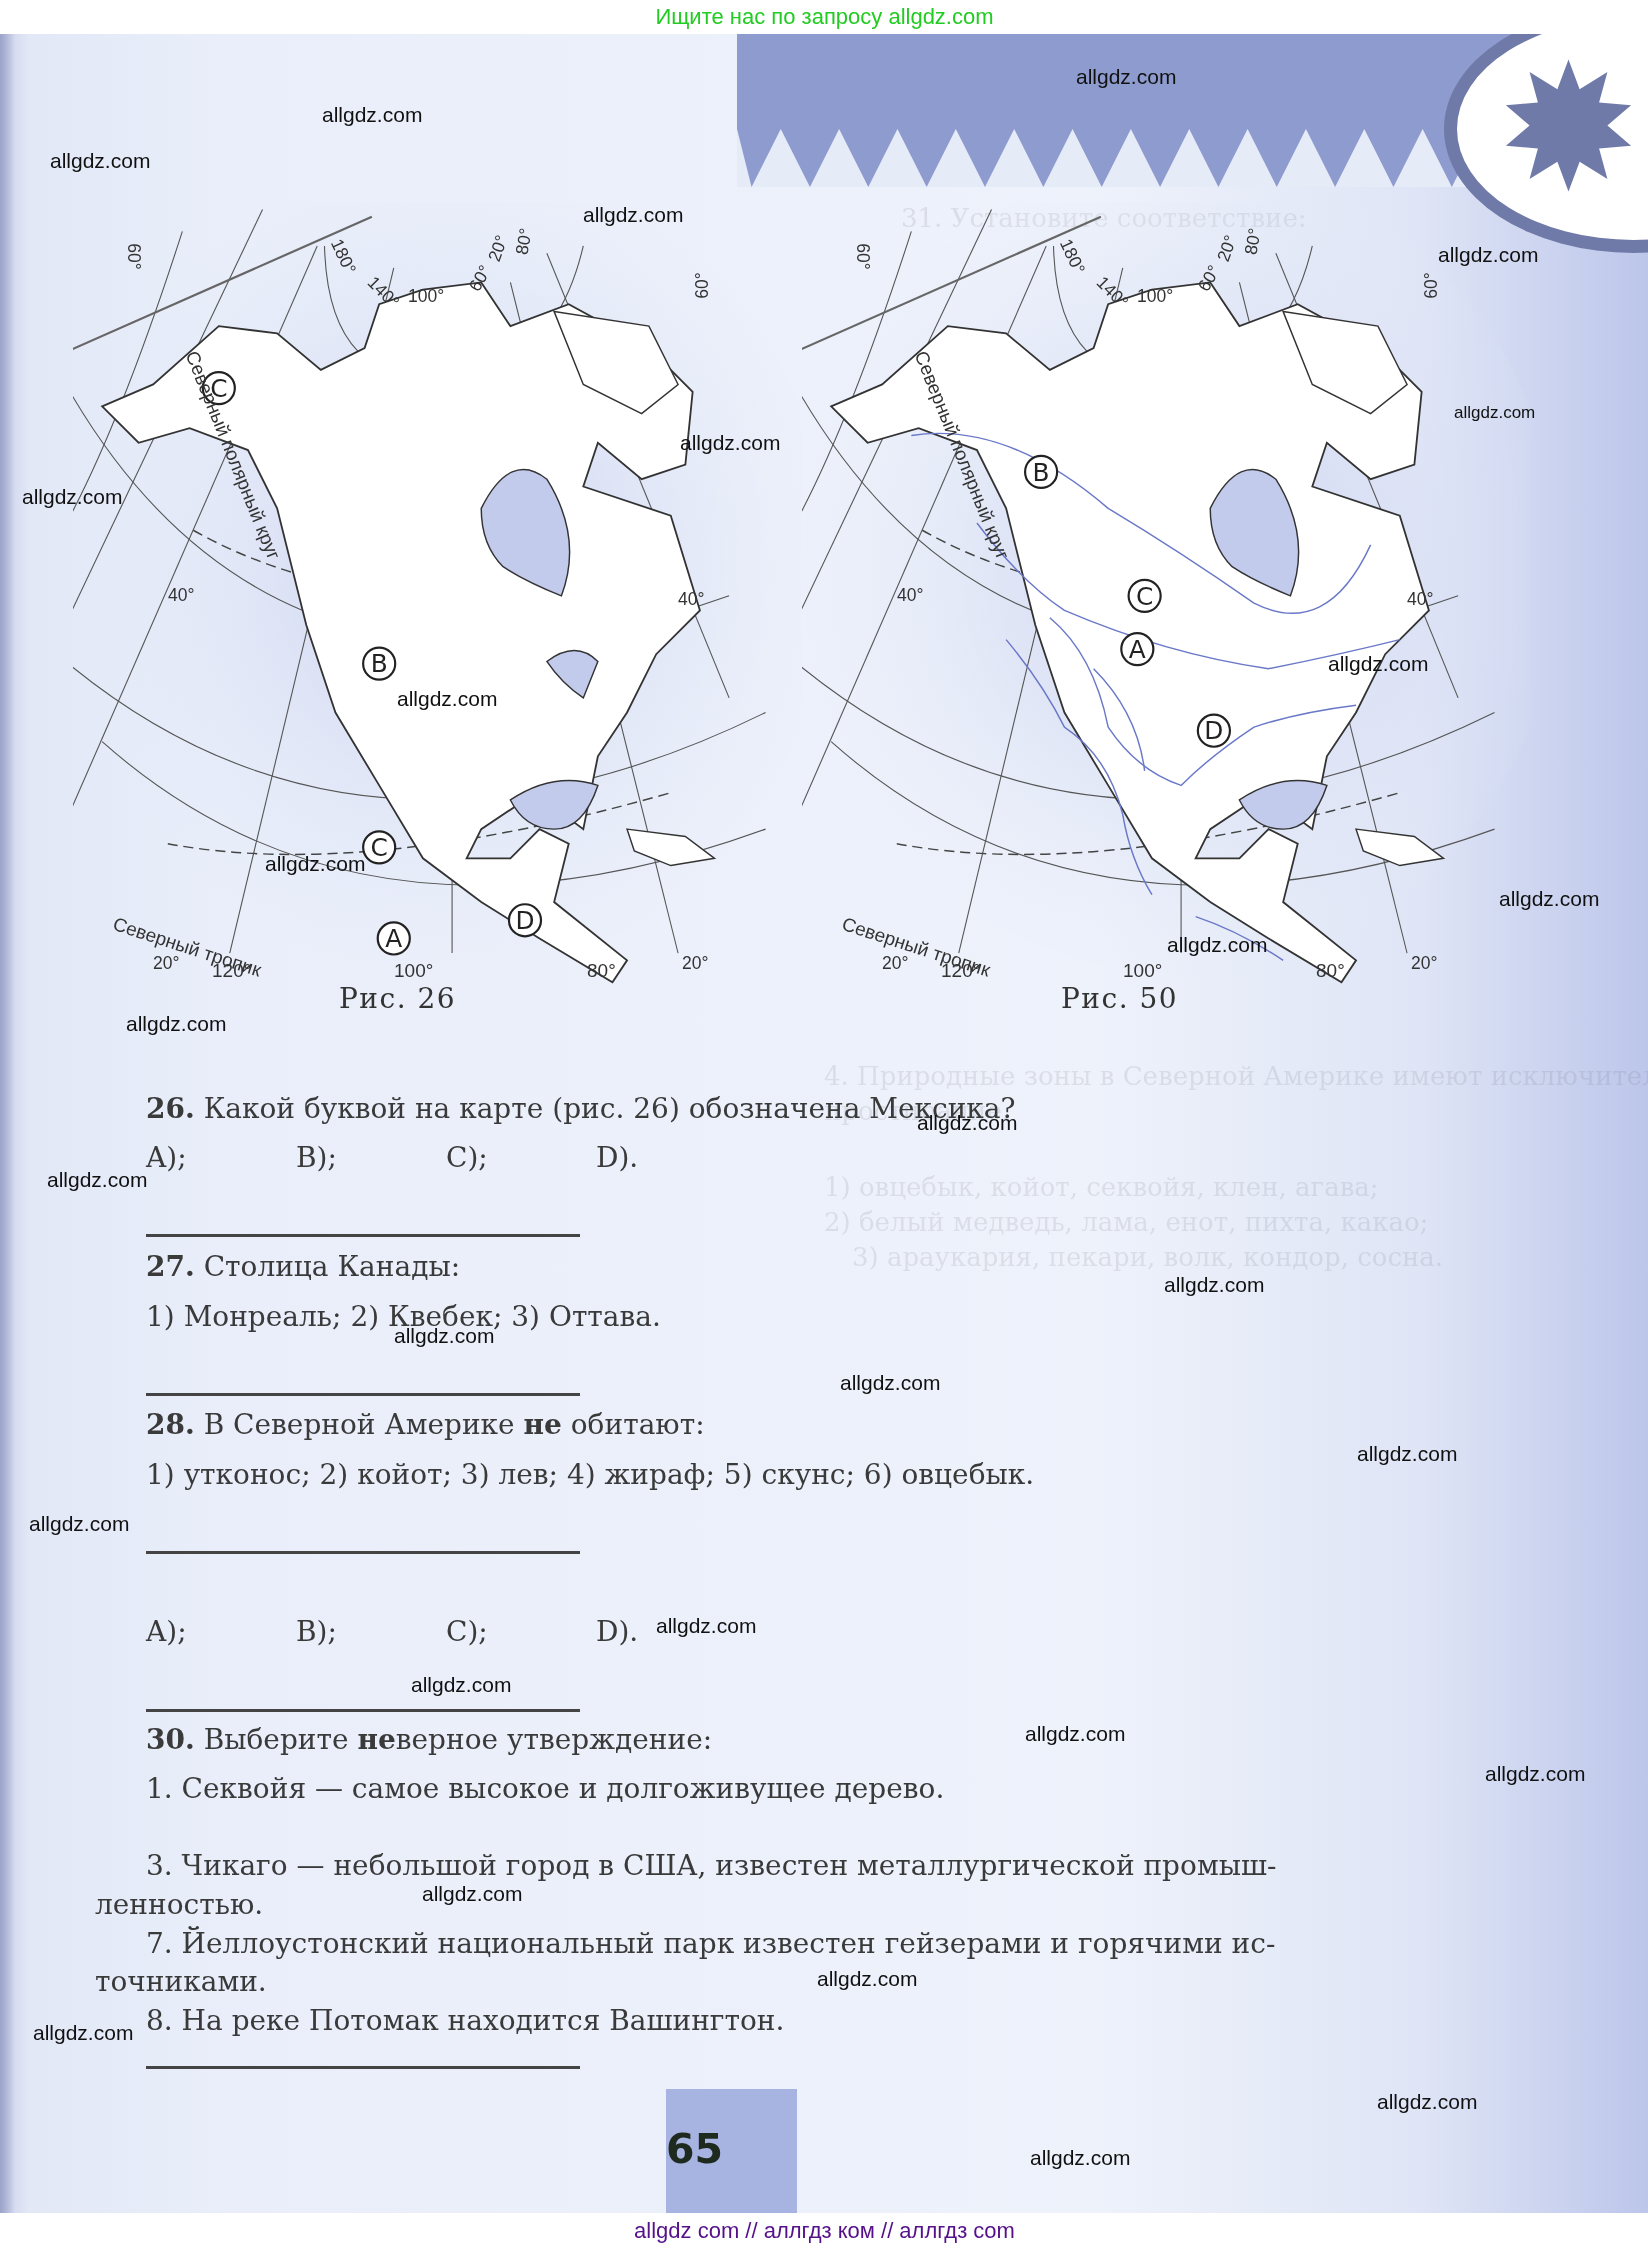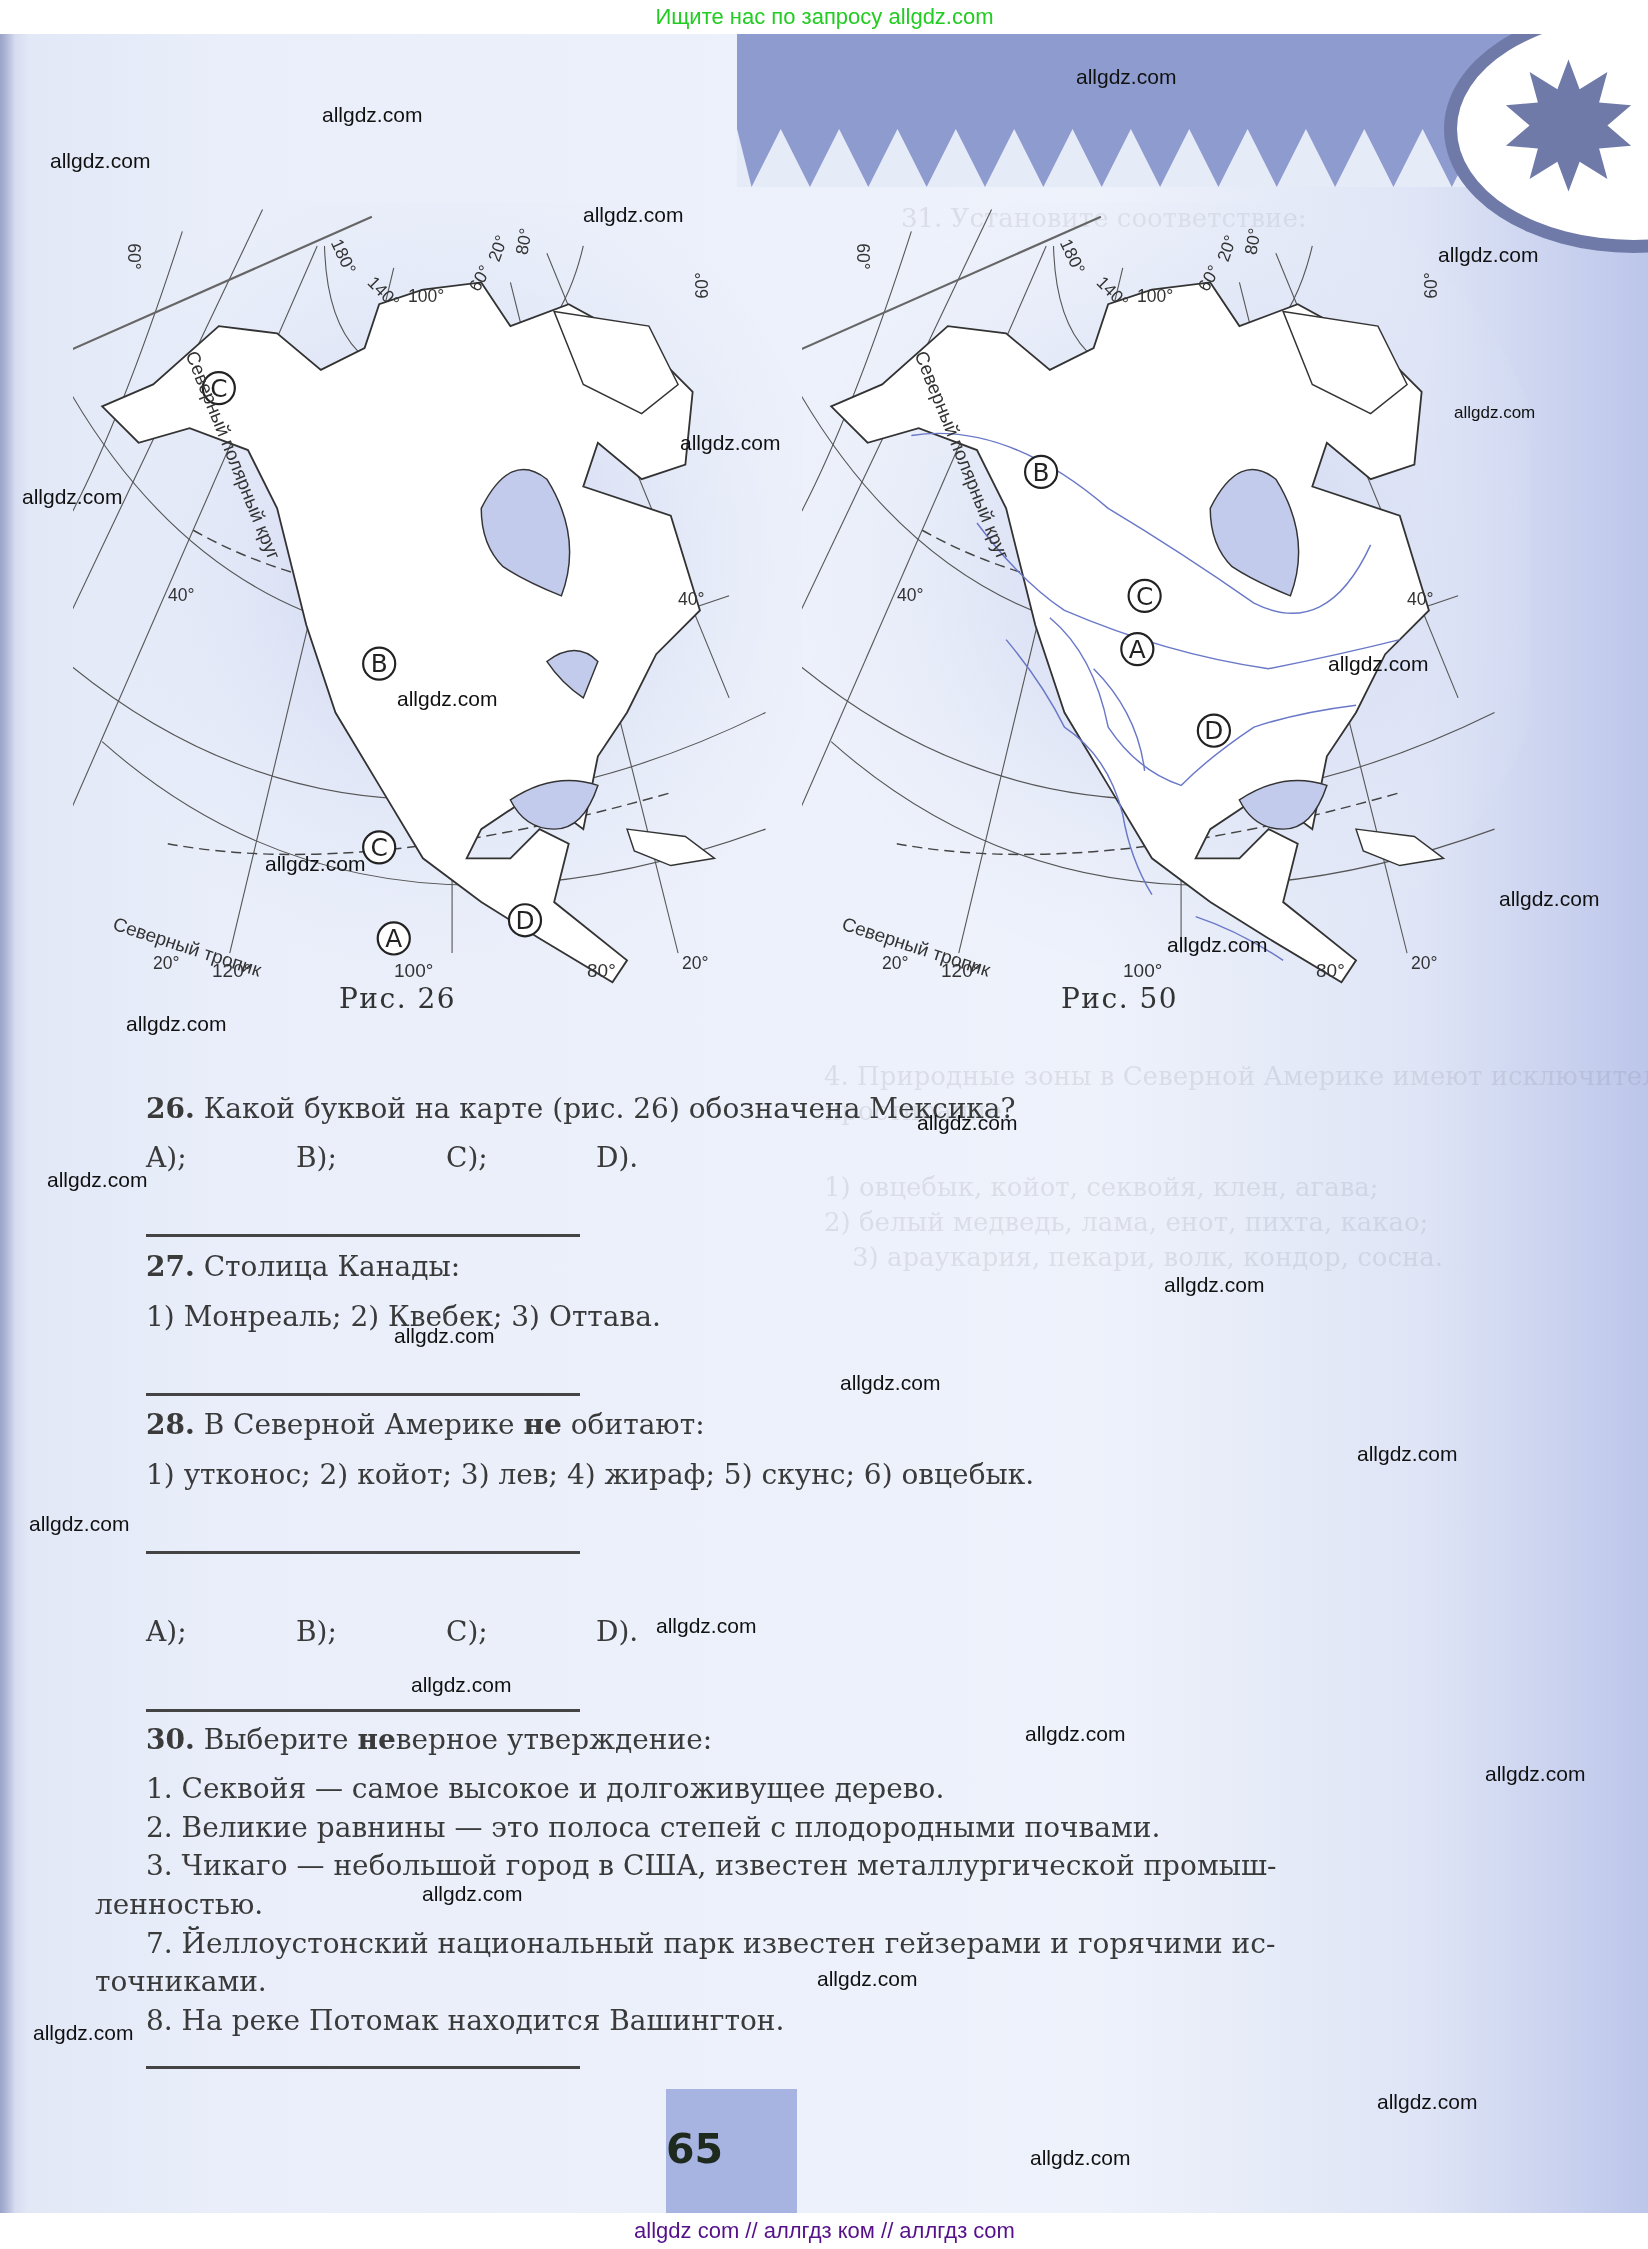--- a/index.html
+++ b/index.html
@@ -234,21 +234,20 @@
   <div class="opts" style="top:1581px;">
     <span>A);</span><span>B);</span><span>C);</span><span>D).</span>
   </div>
   <div class="answer-line" style="top:1675px;"></div>
 
   <div class="q" style="top:1689px;">
     <span class="num">30.</span>
     <span>Выберите </span><b>не</b><span>верное утверждение:</span>
   </div>
   <div class="stmt" style="top:1738px;">1. Секвойя — самое высокое и долгоживущее дерево.</div>
-  <div class="stmt" style="top:1777px;">2. Великие равнины — это полоса степей с плодородными почвами.</div>
   <div class="stmt" style="top:1815px;">3. Чикаго — небольшой город в США, известен металлургической промыш-</div>
   <div class="stmt cont" style="top:1854px;">ленностью.</div>
   <div class="stmt" style="top:1893px;">7. Йеллоустонский национальный парк известен гейзерами и горячими ис-</div>
   <div class="stmt cont" style="top:1931px;">точниками.</div>
   <div class="stmt" style="top:1970px;">8. На реке Потомак находится Вашингтон.</div>
   <div class="answer-line" style="top:2032px;"></div>
 
   <div class="page-num-box">
     <div class="page-num">65</div>
   </div>

